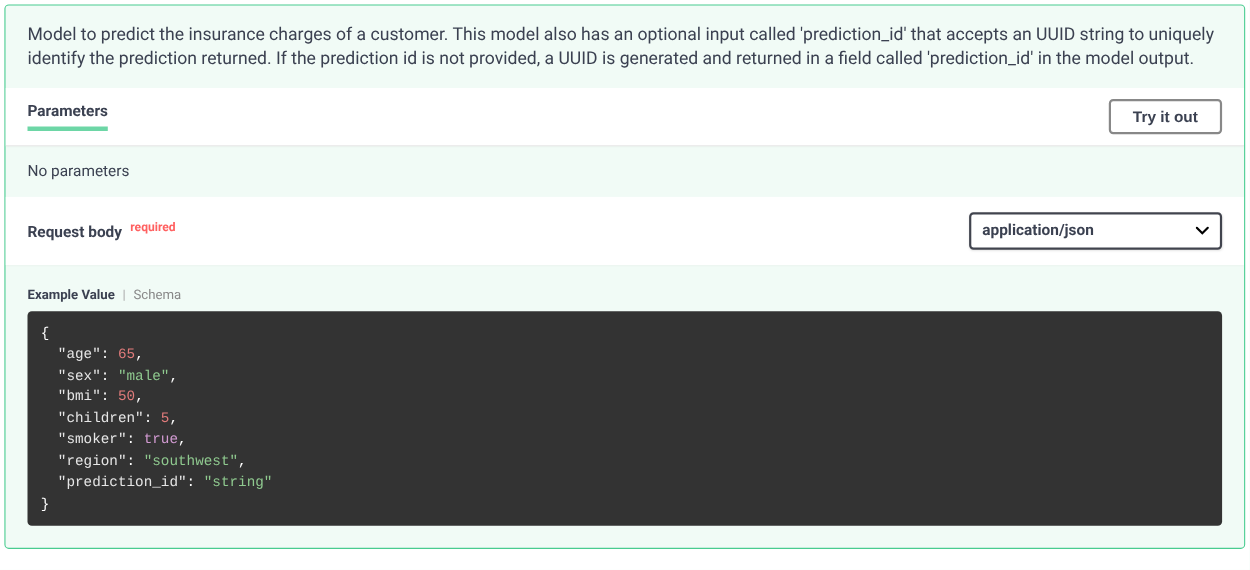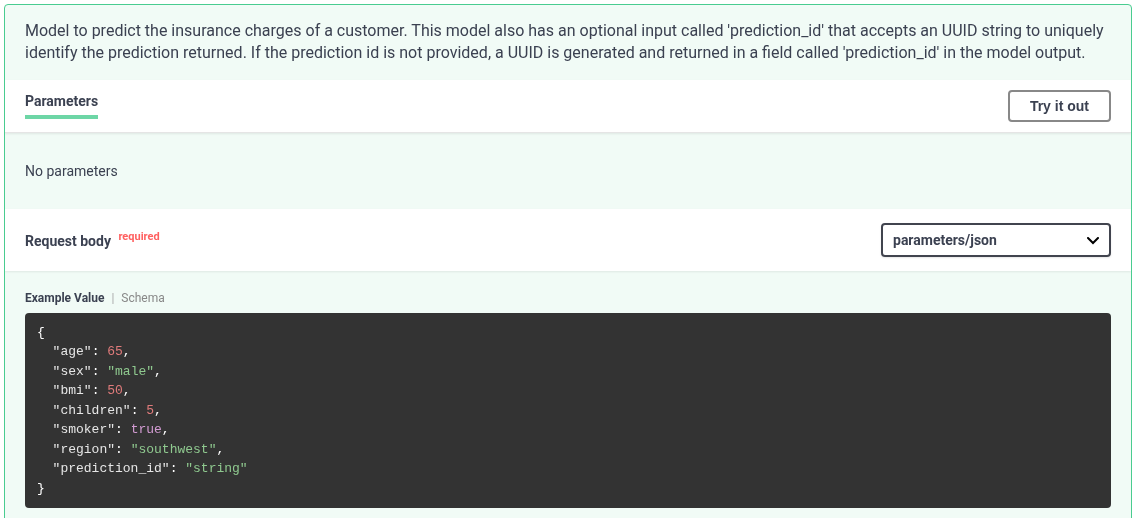--- a/index.html
+++ b/index.html
@@ -89,21 +89,21 @@
       border: 2px solid #888;
       background: #fff;
       padding: 6px 20px;
       border-radius: 4px;
       font-weight: 700;
       font-size: 14px;
       color: #3b4151;
       cursor: pointer;
     }
     .body-section {
-      padding: 30px 20px;
+      padding: 15px 20px;
     }
     .no-params {
       color: #3b4151;
       font-size: 14px;
     }
     .request-body-header {
       display: flex;
       align-items: center;
       justify-content: space-between;
       padding: 14px 20px;
@@ -195,21 +195,21 @@
   <div class="body-section">
     <span class="no-params">No parameters</span>
   </div>
 
   <div class="request-body-header">
     <span>
       <span class="req-title">Request body</span>
       <span class="required">required</span>
     </span>
     <div class="content-type-select">
-      <span>parameters/json</span>
+      <span>application/json</span>
       <span class="select-chevron">
         <svg width="12" height="8" viewBox="0 0 12 8">
             <path d="M1 1 L6 6 L11 1" stroke="#000" stroke-width="2" fill="none" stroke-linecap="round"></path>
           </svg>
       </span>
     </div>
   </div>
 
   <div class="example-section">
     <div class="example-tabs">

